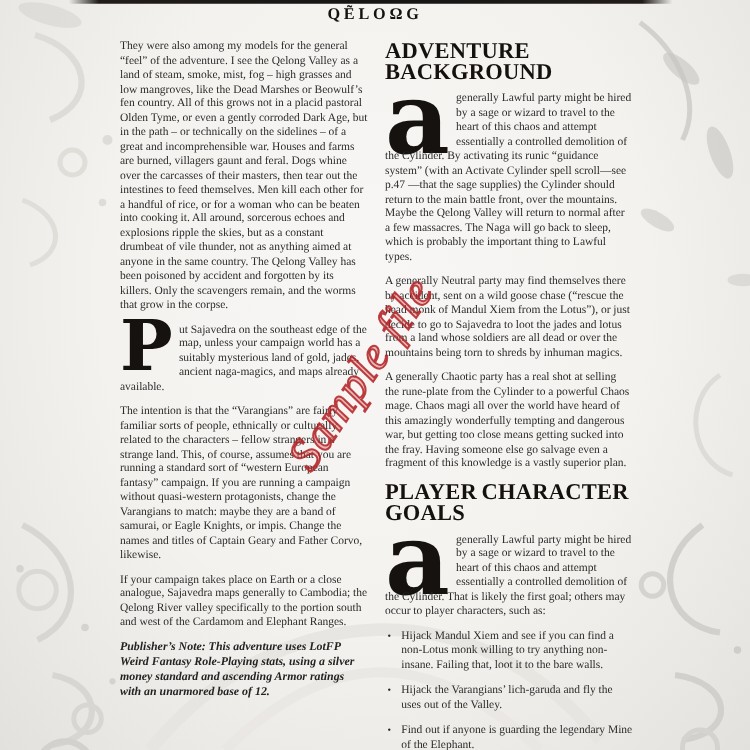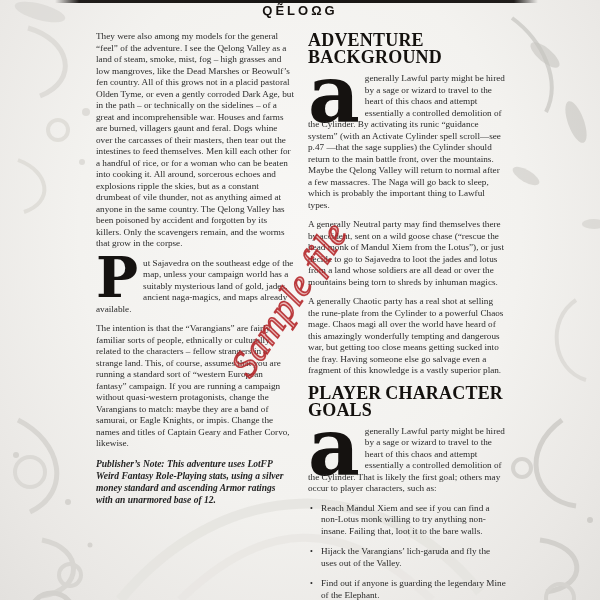--- a/index.html
+++ b/index.html
@@ -9,21 +9,21 @@
     background:radial-gradient(ellipse at 50% 38%, #f8f7f5 0%, #f3f2ef 52%, #eae8e5 82%, #e3e1de 100%);
     font-family:"Liberation Serif", serif;color:#2b2b2b;
   }
   .ornaments{position:absolute;top:0;left:0;width:600px;height:600px;}
   .top-rule{
     position:absolute;top:0;left:55px;right:62px;height:3px;
     background:linear-gradient(90deg, rgba(24,22,20,0) 0%, #201d1b 5%, #171513 50%, #201d1b 95%, rgba(24,22,20,0) 100%);
   }
   .masthead{
     position:absolute;top:3px;left:0;width:100%;text-align:center;
-    font-family:Liberation Sans, sans-serif;font-weight:700;font-size:13px;
+    font-family:Liberation Serif, serif;font-weight:700;font-size:13px;
     letter-spacing:3px;color:#16120f;
   }
   .columns{position:absolute;top:31px;left:96px;width:410px;display:flex;gap:14px;}
   .col{width:198px;}
   p.body{font-size:9.2px;line-height:11.5px;margin:0 0 8px 0;}
   h2{
     font-family:"Liberation Serif", serif;font-weight:700;
     font-size:18px;line-height:17px;letter-spacing:0.2px;word-spacing:-1px;
     margin:1px 0 7px 0;color:#14110e;
   }
@@ -96,41 +96,42 @@
   <div class="columns">
 
     <div class="col">
       <p class="body">They were also among my models for the general “feel” of the adventure. I see the Qelong Valley as a land of steam, smoke, mist, fog – high grasses and low mangroves, like the Dead Marshes or Beowulf’s fen country. All of this grows not in a placid pastoral Olden Tyme, or even a gently corroded Dark Age, but in the path – or technically on the sidelines – of a great and incomprehensible war. Houses and farms are burned, villagers gaunt and feral. Dogs whine over the carcasses of their masters, then tear out the intestines to feed themselves. Men kill each other for a handful of rice, or for a woman who can be beaten into cooking it. All around, sorcerous echoes and explosions ripple the skies, but as a constant drumbeat of vile thunder, not as anything aimed at anyone in the same country. The Qelong Valley has been poisoned by accident and forgotten by its killers. Only the scavengers remain, and the worms that grow in the corpse.</p>
 
 
       <p class="body"><span class="dropcap dc-p">P</span><span>ut Sajavedra on the southeast edge of the map, unless your campaign world has a suitably mysterious land of gold, jades, ancient naga-magics, and maps already available.</span></p>
 
       <p class="body">The intention is that the “Varangians” are fairly familiar sorts of people, ethnically or culturally related to the characters – fellow strangers in a strange land. This, of course, assumes that you are running a standard sort of “western European fantasy” campaign. If you are running a campaign without quasi-western protagonists, change the Varangians to match: maybe they are a band of samurai, or Eagle Knights, or impis. Change the names and titles of Captain Geary and Father Corvo, likewise.</p>
 
+      <p class="body">If your campaign takes place on Earth or a close analogue, Sajavedra maps generally to Cambodia; the Qelong River valley specifically to the portion south and west of the Cardamom and Elephant Ranges.</p>
 
       <p class="note">Publisher’s Note: This adventure uses LotFP Weird Fantasy Role-Playing stats, using a silver money standard and ascending Armor ratings with an unarmored base of 12.</p>
     </div>
 
     <div class="col">
       <h2>ADVENTURE BACKGROUND</h2>
 
       <p class="body"><span class="dropcap dc-a">a</span><span>generally Lawful party might be hired by a sage or wizard to travel to the heart of this chaos and attempt essentially a controlled demolition of the Cylinder. By activating its runic “guidance system” (with an Activate Cylinder spell scroll—see p.47 —that the sage supplies) the Cylinder should return to the main battle front, over the mountains. Maybe the Qelong Valley will return to normal after a few massacres. The Naga will go back to sleep, which is probably the important thing to Lawful types.</span></p>
 
       <p class="body">A generally Neutral party may find themselves there by accident, sent on a wild goose chase (“rescue the head monk of Mandul Xiem from the Lotus”), or just decide to go to Sajavedra to loot the jades and lotus from a land whose soldiers are all dead or over the mountains being torn to shreds by inhuman magics.</p>
 
       <p class="body">A generally Chaotic party has a real shot at selling the rune-plate from the Cylinder to a powerful Chaos mage. Chaos magi all over the world have heard of this amazingly wonderfully tempting and dangerous war, but getting too close means getting sucked into the fray. Having someone else go salvage even a fragment of this knowledge is a vastly superior plan.</p>
 
       <h2>PLAYER CHARACTER GOALS</h2>
 
       <p class="body"><span class="dropcap dc-a">a</span><span>generally Lawful party might be hired by a sage or wizard to travel to the heart of this chaos and attempt essentially a controlled demolition of the Cylinder. That is likely the first goal; others may occur to player characters, such as:</span></p>
 
       <div class="goals">
         <div class="goal">
           <span class="bullet">•</span>
-          <span class="goal-text">Reach Mandul Xiem and see if you can find a non-Lotus monk willing to try anything non-insane. Failing that, loot it to the bare walls.</span>
+          <span class="goal-text">Hijack Mandul Xiem and see if you can find a non-Lotus monk willing to try anything non-insane. Failing that, loot it to the bare walls.</span>
         </div>
         <div class="goal">
           <span class="bullet">•</span>
           <span class="goal-text">Hijack the Varangians’ lich-garuda and fly the uses out of the Valley.</span>
         </div>
         <div class="goal">
           <span class="bullet">•</span>
           <span class="goal-text">Find out if anyone is guarding the legendary Mine of the Elephant.</span>
         </div>
       </div>

